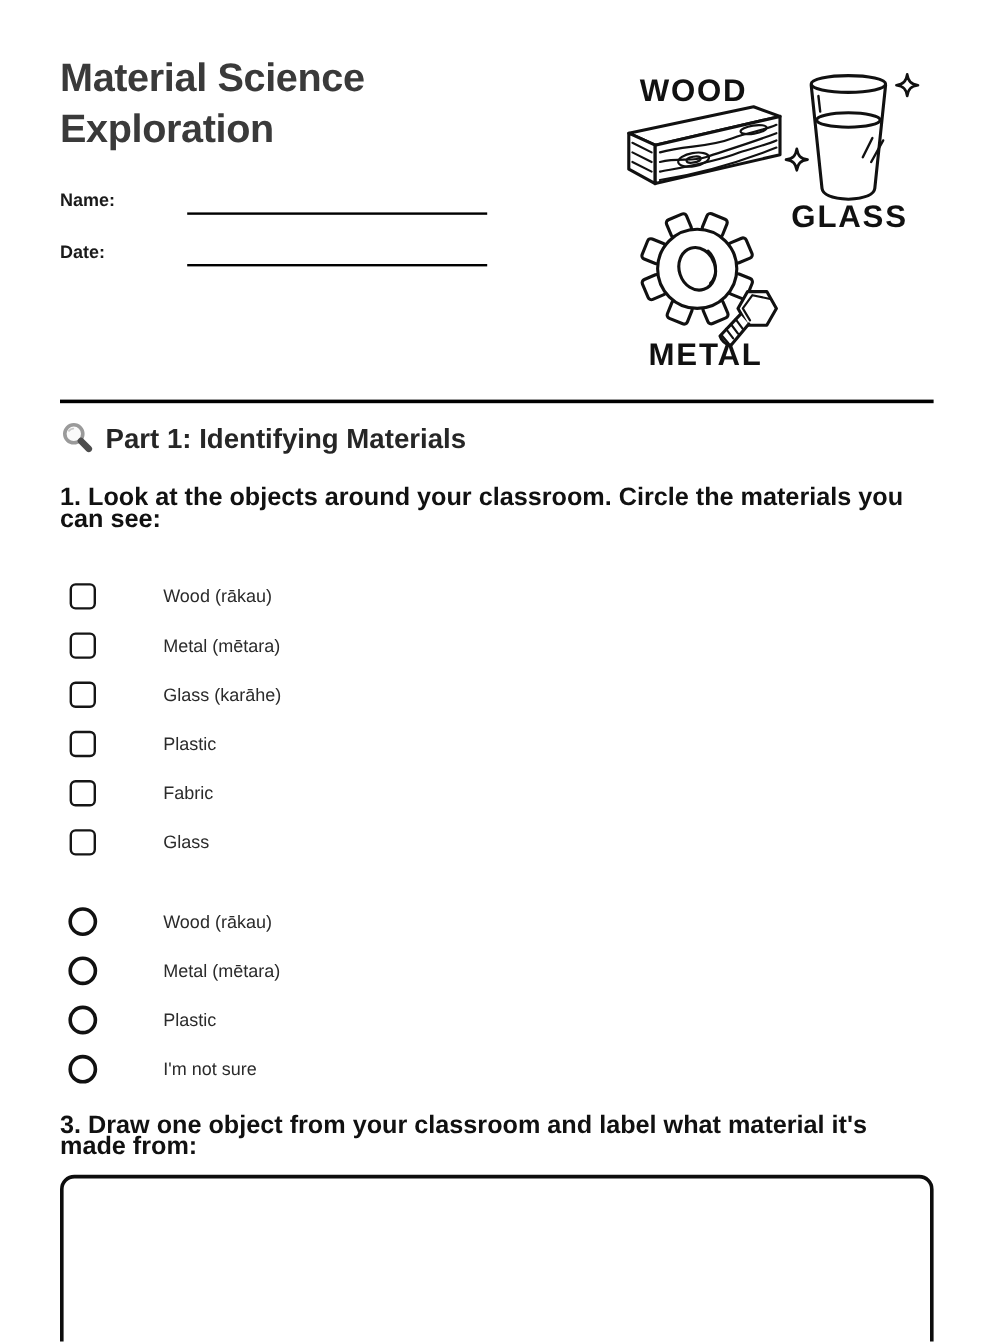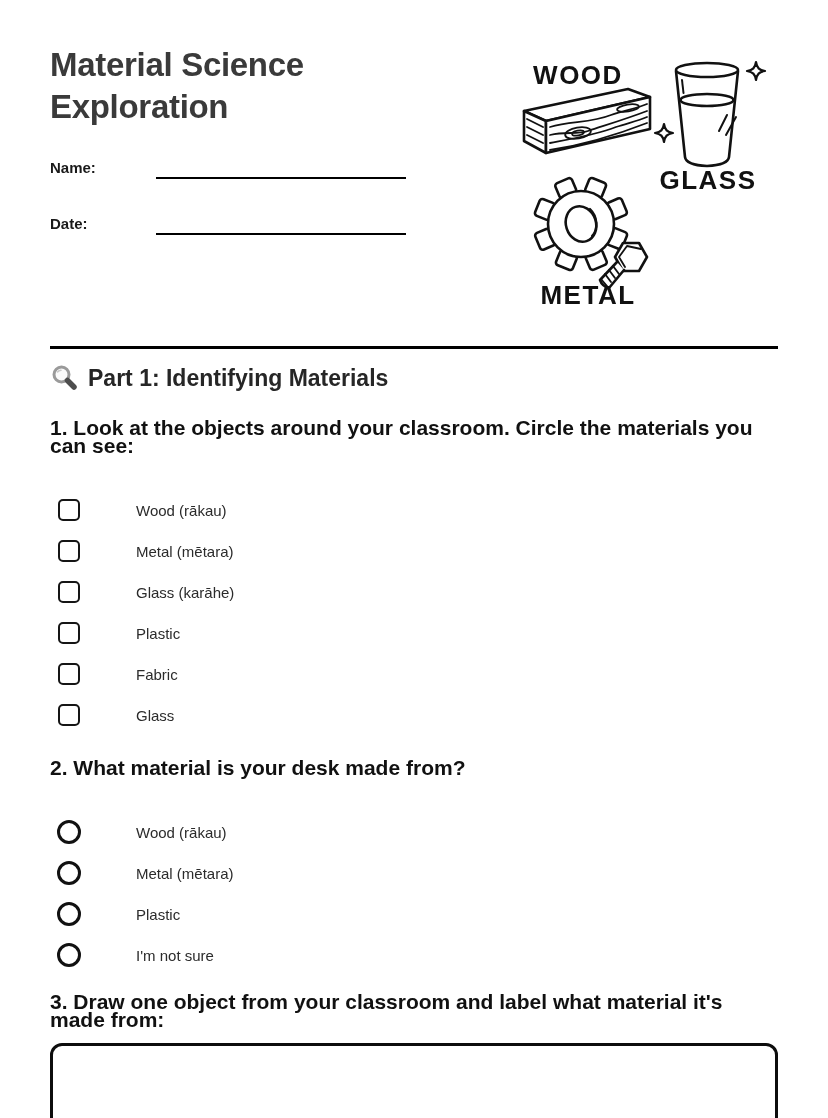--- a/index.html
+++ b/index.html
@@ -11,21 +11,21 @@
   }
   .page { position: relative; width: 828px; height: 966px; padding: 0 50px; }
 
   
   .title {
     padding-top: 44px;
     font-size: 33px; line-height: 42px; font-weight: bold;
     letter-spacing: -0.3px; color: #3a3a3a; width: 400px;
   }
   .field-row { display: flex; align-items: flex-end; height: 26px; margin-top: 25px; width: 356px; gap: 40px; }
-  .field-row + .field-row { margin-top: 30px; }
+  .field-row + .field-row { margin-top: 17px; }
   .field-label { font-size: 15px; font-weight: bold; color: #1a1a1a; flex: 0 0 66px; padding-bottom: 3px; }
   .write-line { flex: 1; height: 24px; border-bottom: 2px solid #000; cursor: text; }
 
   .illustration { position: absolute; left: 516px; top: 53px; width: 256px; height: 258px; }
   .illustration text {
     font-family: "Liberation Sans", sans-serif; font-weight: bold;
     font-size: 26px; letter-spacing: 1.5px; fill: #111;
   }
 
   
@@ -175,21 +175,20 @@
     <div class="opt-row">
       <span class="checkbox"></span>
       <span class="opt-label">Fabric</span>
     </div>
     <div class="opt-row">
       <span class="checkbox"></span>
       <span class="opt-label">Glass</span>
     </div>
   </div>
 
-  <p class="question q2">2. What material is your desk made from?</p>
 
   <div class="options radios">
     <div class="opt-row">
       <span class="radio"></span>
       <span class="opt-label">Wood (rākau)</span>
     </div>
     <div class="opt-row">
       <span class="radio"></span>
       <span class="opt-label">Metal (mētara)</span>
     </div>

